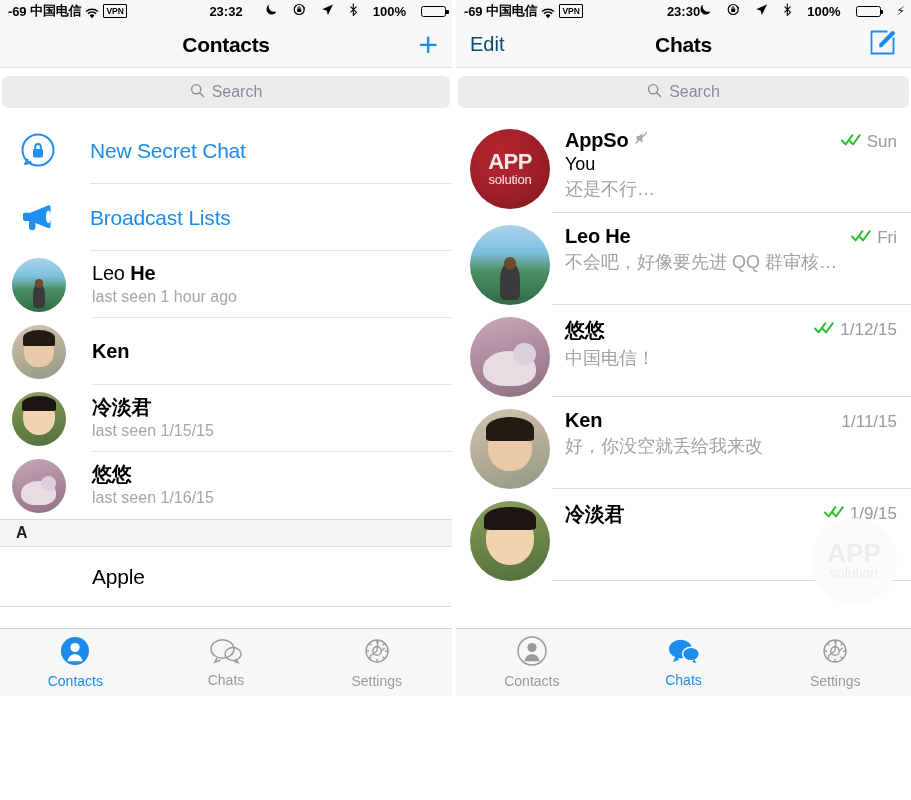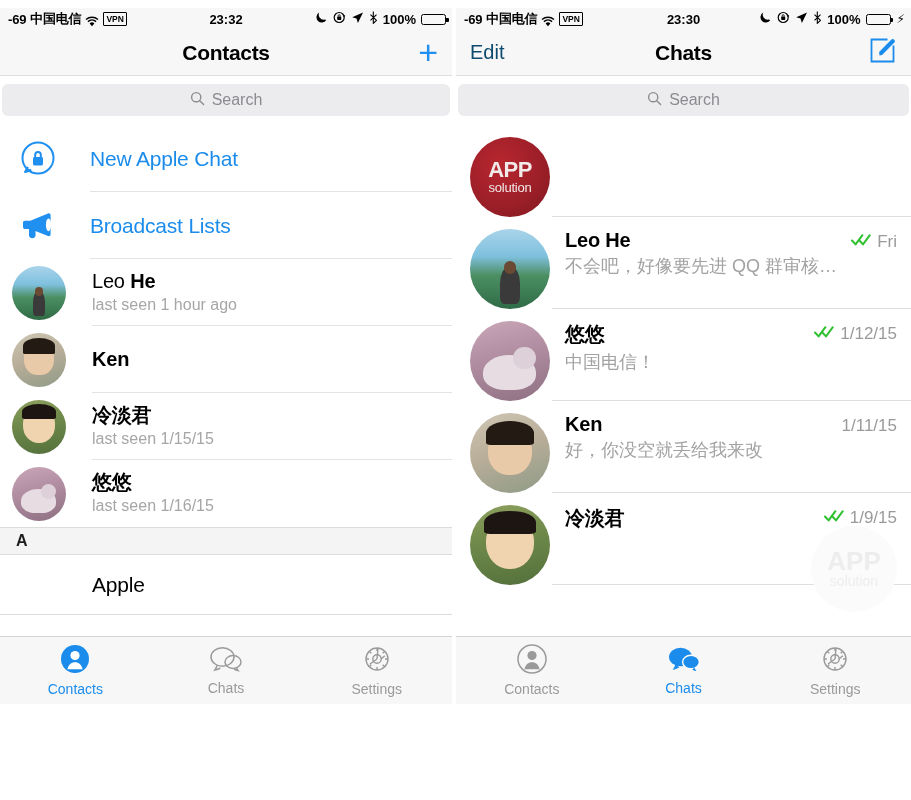--- a/index.html
+++ b/index.html
@@ -3,39 +3,39 @@
 <meta charset="utf-8">
 <style>
   * { box-sizing: border-box; margin: 0; padding: 0; }
   html, body {
     width: 911px; height: 800px;
     font-family: "Liberation Sans", "DejaVu Sans", sans-serif;
     background: #ffffff;
     overflow: hidden;
   }
   .screens { display: flex; width: 911px; height: 800px; }
-  .phone { position: relative; height: 696px; background: #ffffff; overflow: hidden; margin-top: 8px; }
+  .phone { position: relative; height: 696px; background: #ffffff; overflow: hidden; }
   .phone.left  { width: 452px; }
   .gap { width: 4px; height: 800px; background: #ffffff; }
   .phone.right { width: 455px; }
 
   
   .statusbar {
     height: 22px; background: #f7f7f7;
     display: flex; align-items: center;
     font-size: 13px; font-weight: bold; color: #000;
     padding: 0 6px 0 8px; position: relative;
   }
   .sb-left { display: flex; align-items: center; gap: 4px; }
   .sb-center {
     position: absolute; left: 0; right: 0; text-align: center;
     font-size: 13px; font-weight: bold; pointer-events: none;
   }
   .sb-right {
-    margin-left: auto; display: flex; align-items: center; gap: 5px;
+    margin-left: auto; display: flex; align-items: center; gap: 15px;
     position: relative; z-index: 2;
   }
   .carrier { font-size: 13px; font-weight: bold; letter-spacing: -0.2px; }
   .vpn-box {
     border: 1.3px solid #000; border-radius: 1px;
     font-size: 8.5px; font-weight: bold; line-height: 1;
     padding: 1.5px 2px; letter-spacing: 0;
   }
   .wifi-ico { display: inline-block; width: 14px; height: 11px; position: relative; top: 1px; }
   .moon-ico, .lock-ico, .arrow-ico, .bt-ico { display: inline-block; }
@@ -300,21 +300,21 @@
 
       <div class="action-row">
         <div class="action-ico">
           <svg width="38" height="38" viewBox="0 0 38 38">
               <circle cx="19" cy="18" r="15.5" stroke="#1f8ff0" stroke-width="2" fill="none"></circle>
               <path d="M9 27c-1.5 2.6-3 5-3 5s4-1 6.2-2.4" stroke="#1f8ff0" stroke-width="2" fill="none" stroke-linejoin="round"></path>
               <rect x="14" y="17" width="10" height="8.4" rx="1.4" fill="#1f8ff0"></rect>
               <path d="M16.2 17v-2.3a2.8 2.8 0 0 1 5.6 0V17" stroke="#1f8ff0" stroke-width="2" fill="none"></path>
             </svg>
         </div>
-        <div class="action-label">New Apple Chat</div>
+        <div class="action-label">New Secret Chat</div>
         <div class="sep"></div>
       </div>
 
       <div class="action-row">
         <div class="action-ico">
           <svg width="38" height="32" viewBox="0 0 38 32">
               <path d="M4 12.5c0-1 .8-1.8 1.8-1.8h5.5L29 3.5c1.3-.5 2.6.4 2.6 1.8v19c0 1.4-1.3 2.3-2.6 1.8L11.3 19H5.8A1.8 1.8 0 0 1 4 17.2z" fill="#1f8ff0"></path>
               <path d="M10 19h6.5v6.5a3.3 3.3 0 0 1-6.5 0z" fill="#1f8ff0"></path>
               <ellipse cx="29.5" cy="14.8" rx="2.6" ry="6.4" fill="#fff"></ellipse>
             </svg>
@@ -478,20 +478,42 @@
         <span class="search-ph">Search</span>
       </div>
     </div>
 
     <div class="list">
 
       <div class="chat-row">
         <div class="chat-av av-appso">
           <span class="ap-app">APP</span>
           <span class="ap-sol">solution</span>
+        </div>
+        <div class="chat-body">
+          <div class="chat-top">
+            <span class="chat-name">AppSo</span>
+            <span class="mute-ico">
+              <svg width="15" height="14" viewBox="0 0 15 14">
+                  <path d="M8.4 2.2 5 5H2.6v4H5l3.4 2.8z" fill="#a8a8a8"></path>
+                  <path d="M1.5 12.5 13 1.5" stroke="#a8a8a8" stroke-width="1.3"></path>
+                </svg>
+            </span>
+            <span class="chat-meta">
+              <span class="ticks">
+                <svg width="22" height="14" viewBox="0 0 22 14">
+                    <path d="M1 7.5 4.6 11.4 11.4 2.2" stroke="#2fc02f" stroke-width="2" fill="none" stroke-linecap="round" stroke-linejoin="round"></path>
+                    <path d="M8.4 7.5 12 11.4 18.8 2.2" stroke="#2fc02f" stroke-width="2" fill="none" stroke-linecap="round" stroke-linejoin="round"></path>
+                  </svg>
+              </span>
+              <span class="chat-date">Sun</span>
+            </span>
+          </div>
+          <div class="chat-you">You</div>
+          <div class="chat-prev">还是不行…</div>
         </div>
         <div class="sep"></div>
       </div>
 
       <div class="chat-row">
         <div class="chat-av av-leo"></div>
         <div class="chat-body">
           <div class="chat-top">
             <span class="chat-name">Leo He</span>
             <span class="chat-meta">

